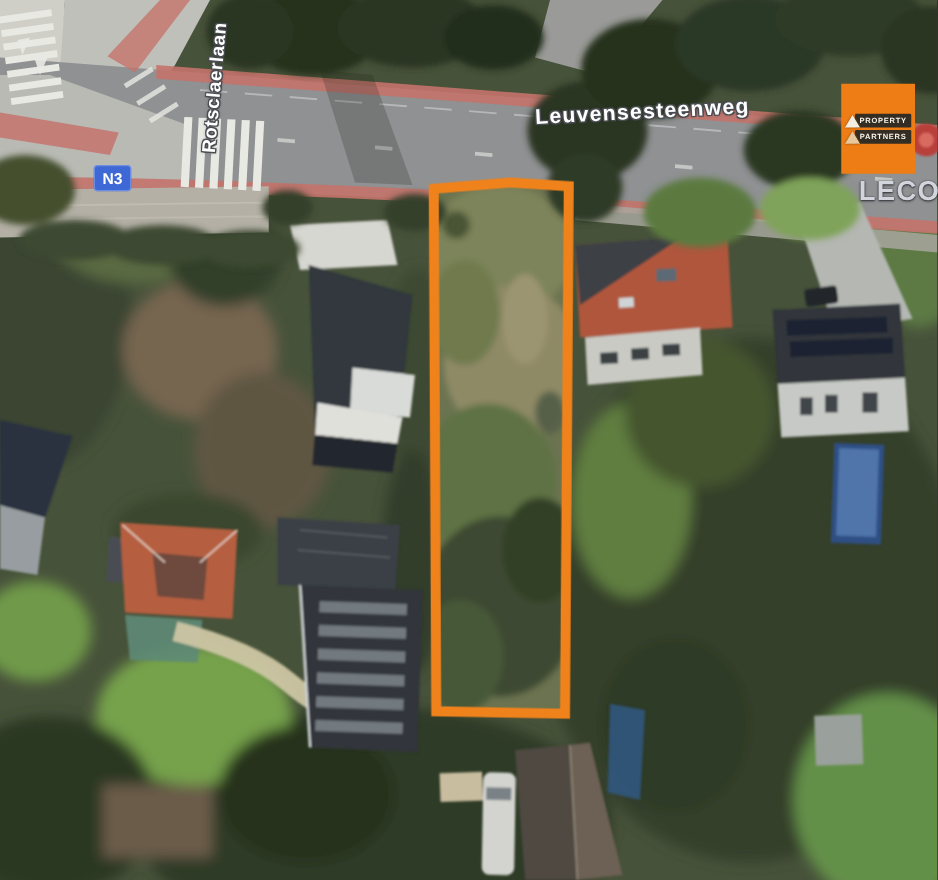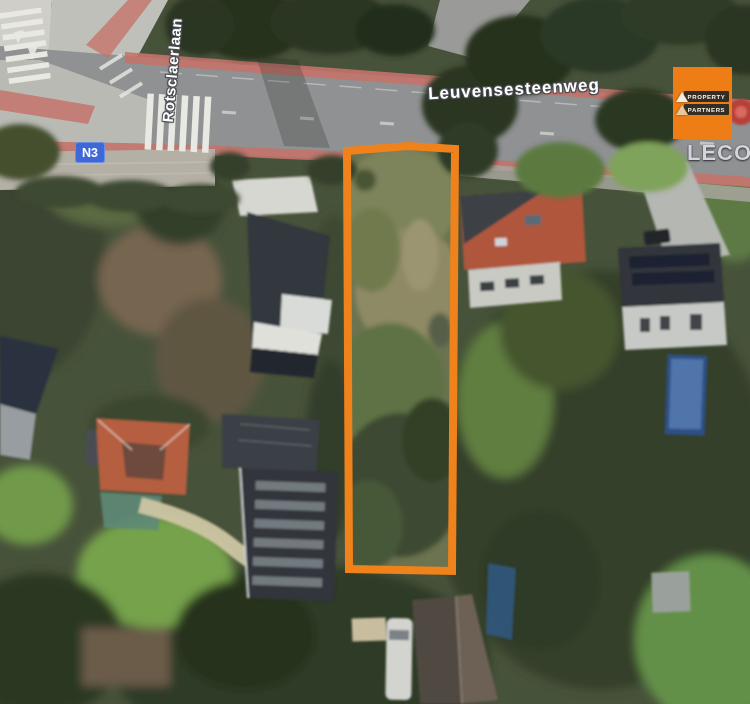--- a/index.html
+++ b/index.html
@@ -10,21 +10,21 @@
   }
   .map-stage svg{position:absolute;left:0;top:0;}
   .road-label{
     position:absolute;color:#ffffff;font-weight:600;
     text-shadow:-1px -1px 0 #4a4d52,1px -1px 0 #4a4d52,-1px 1px 0 #4a4d52,1px 1px 0 #4a4d52,0 0 3px #3c4043;
     white-space:nowrap;pointer-events:none;
   }
   .lbl-main{left:428px;top:79px;width:200px;font-size:17px;letter-spacing:1px;transform:rotate(-3deg);}
   .lbl-side{left:108px;top:49px;width:130px;font-size:15px;letter-spacing:.5px;transform:rotate(-85deg);}
   .route-badge{
-    position:absolute;left:75px;top:142px;width:30px;height:21px;
+    position:absolute;left:75px;top:132px;width:30px;height:21px;
     border-radius:3px;display:flex;align-items:center;justify-content:center;
     color:#fff;font-size:12.5px;font-weight:700;box-shadow:0 0 0 1px rgba(255,255,255,.25) inset;
   }
   .watermark-logo{
     position:absolute;left:673px;top:67px;width:59px;height:72px;
     display:flex;flex-direction:column;justify-content:center;gap:2px;padding:0;box-sizing:border-box;
   }
   .logo-row{position:relative;display:flex;align-items:center;margin-left:3px;}
   .logo-banner{
     height:11px;display:flex;align-items:center;justify-content:center;

